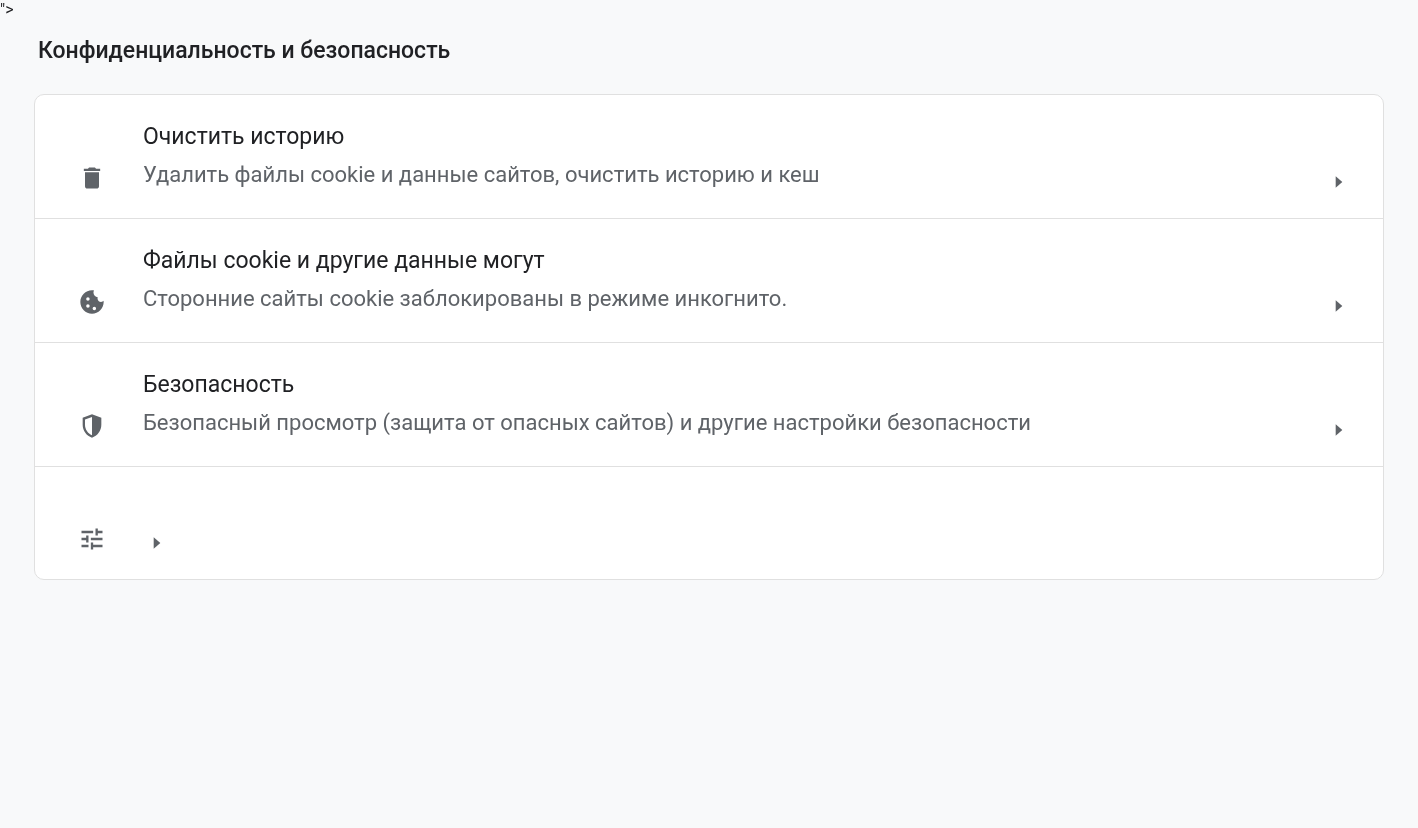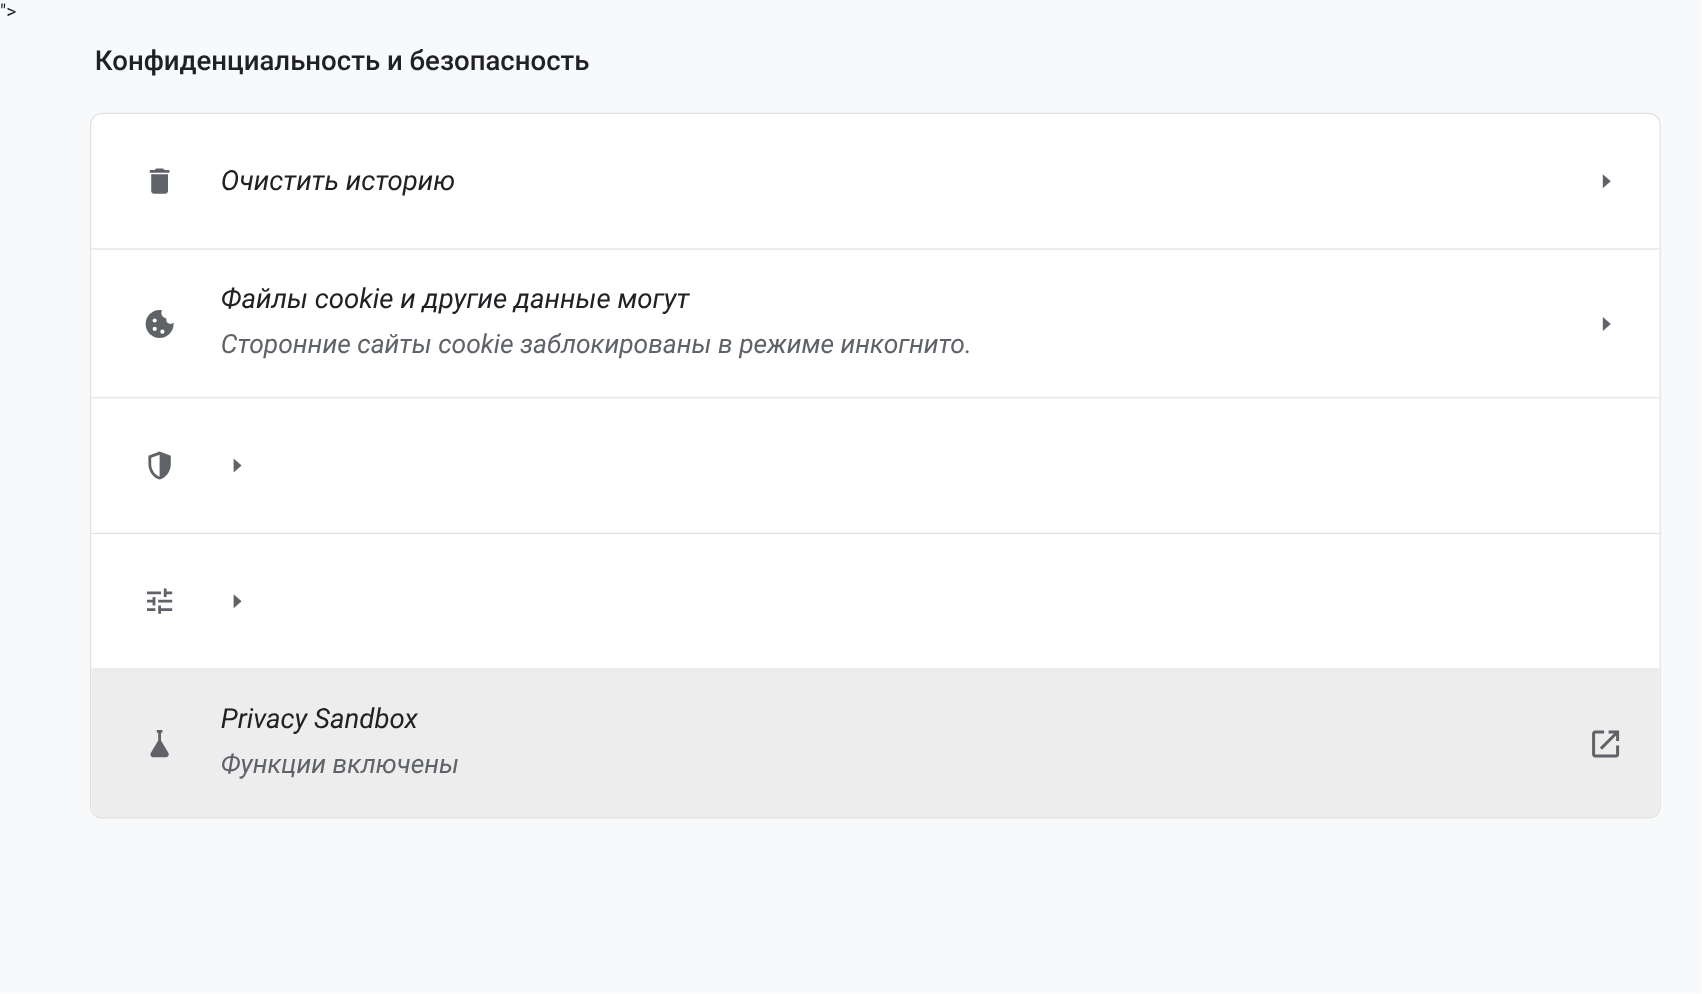--- a/index.html
+++ b/index.html
@@ -13,44 +13,42 @@
   }
   html,body{margin:0;padding:0;height:100%;}
   body{
     background:var(--page-bg);
     font-family:Roboto,"Helvetica Neue",Arial,sans-serif;
     color:var(--txt-primary);
     width:1418px;
     box-sizing:border-box;
   }
   .page{
-    padding:18px 34px 34px 50px;
-    margin-left:25px;
+    padding:18px 34px 34px 34px;
   }
   .section-title{
     font-size:23px;
     font-weight:500;
     color:var(--txt-primary);
     margin:0 0 30px 4px;
   }
   .card{
     background:var(--card-bg);
     border:1px solid var(--border);
     border-radius:10px;
     overflow:hidden;
     box-shadow:0 0 0 rgba(0,0,0,0);
   }
   .row{
     display:flex;
-    align-items:center;
+    align-items:flex-end;
     padding:26px 30px 26px 38px;
     border-bottom:1px solid var(--border);
     cursor:pointer;
     min-height:60px;
-    font-style:italic;
   }
   .row:last-child{border-bottom:none;}
   .row.highlight{background:var(--hover);}
   .row-icon{
     width:38px;
     flex:0 0 38px;
     display:flex;
     align-items:center;
     justify-content:center;
     color:var(--icon);
@@ -95,20 +93,21 @@
   <div class="card">
 
     <div class="row">
       <span class="row-icon">
         <svg viewBox="0 0 24 24">
             <path d="M6 19c0 1.1.9 2 2 2h8c1.1 0 2-.9 2-2V7H6v12zM19 4h-3.5l-1-1h-5l-1 1H5v2h14V4z"></path>
           </svg>
       </span>
       <div class="row-body">
         <div class="row-title">Очистить историю</div>
+        <div class="row-desc">Удалить файлы cookie и данные сайтов, очистить историю и кеш</div>
       </div>
       <span class="row-trail">
         <svg viewBox="0 0 24 24">
             <path d="M8 5l8 7-8 7z"></path>
           </svg>
       </span>
     </div>
 
     <div class="row">
       <span class="row-icon">
@@ -126,54 +125,42 @@
           </svg>
       </span>
     </div>
 
     <div class="row">
       <span class="row-icon">
         <svg viewBox="0 0 24 24">
             <path d="M12 2l8 3v6c0 5-3.4 9.7-8 11-4.6-1.3-8-6-8-11V5l8-3zm0 2.2L6 6.4V11c0 3.9 2.5 7.6 6 8.9V4.2z"></path>
           </svg>
       </span>
+      <div class="row-body">
+        <div class="row-title">Безопасность</div>
+        <div class="row-desc">Безопасный просмотр (защита от опасных сайтов) и другие настройки безопасности</div>
+      </div>
       <span class="row-trail">
         <svg viewBox="0 0 24 24">
             <path d="M8 5l8 7-8 7z"></path>
           </svg>
       </span>
     </div>
 
     <div class="row">
       <span class="row-icon">
         <svg viewBox="0 0 24 24">
             <path d="M3 17v2h6v-2H3zm0-12v2h10V5H3zm10 16v-2h8v-2h-8v-2h-2v6h2zM7 9v2H3v2h4v2h2V9H7zm14 4v-2H11v2h10zm-6-4h2V7h4V5h-4V3h-2v6z"></path>
           </svg>
       </span>
       <span class="row-trail">
         <svg viewBox="0 0 24 24">
             <path d="M8 5l8 7-8 7z"></path>
           </svg>
       </span>
     </div>
 
-    <div class="row highlight">
-      <span class="row-icon">
-        <svg viewBox="0 0 24 24">
-            <path d="M10 2h4v2h-1v5.5l5.2 8.7c.9 1.5-.2 3.3-1.9 3.3H7.7c-1.7 0-2.8-1.8-1.9-3.3L11 9.5V4h-1V2z"></path>
-          </svg>
-      </span>
-      <div class="row-body">
-        <div class="row-title">Privacy Sandbox</div>
-        <div class="row-desc">Функции включены</div>
-      </div>
-      <span class="row-trail external">
-        <svg viewBox="0 0 24 24">
-            <path d="M19 19H5V5h6V3H5c-1.1 0-2 .9-2 2v14c0 1.1.9 2 2 2h14c1.1 0 2-.9 2-2v-6h-2v6zM14 3v2h3.59L8.17 14.41l1.42 1.42L19 6.41V10h2V3h-7z"></path>
-          </svg>
-      </span>
-    </div>
 
   </div>
 </div>
 
 
 
 
 </body></html>

